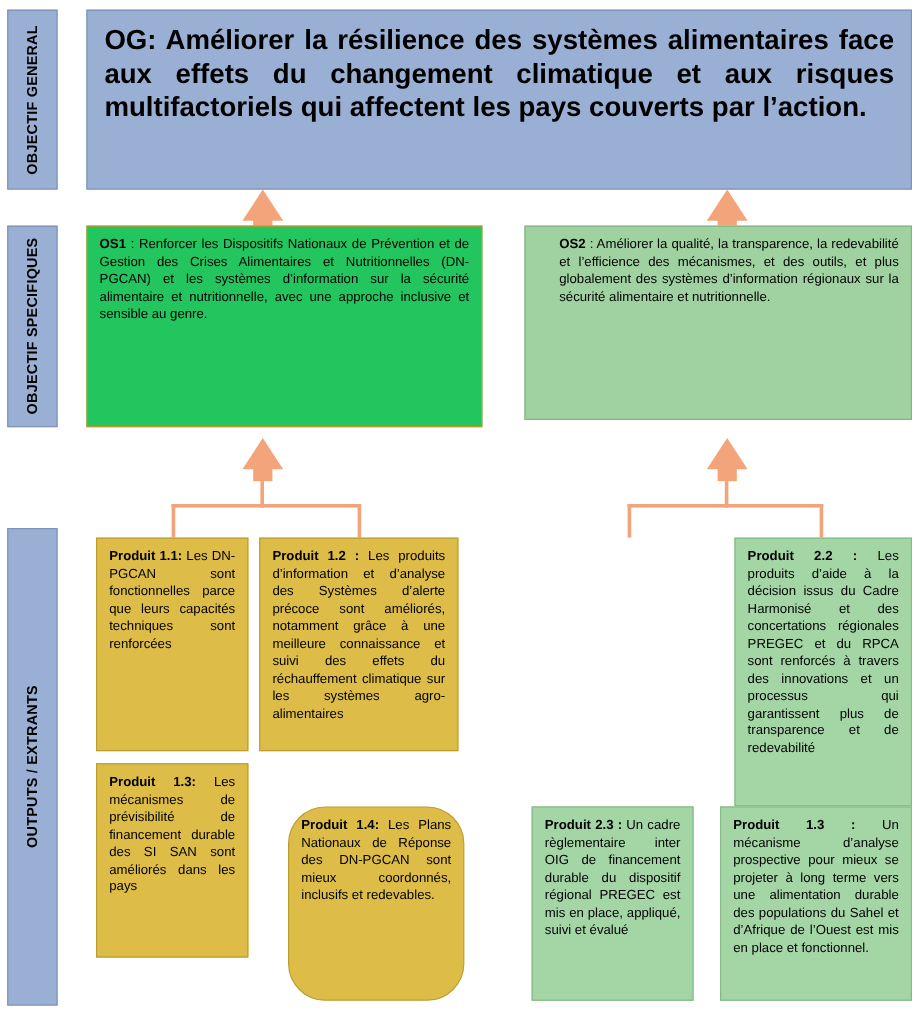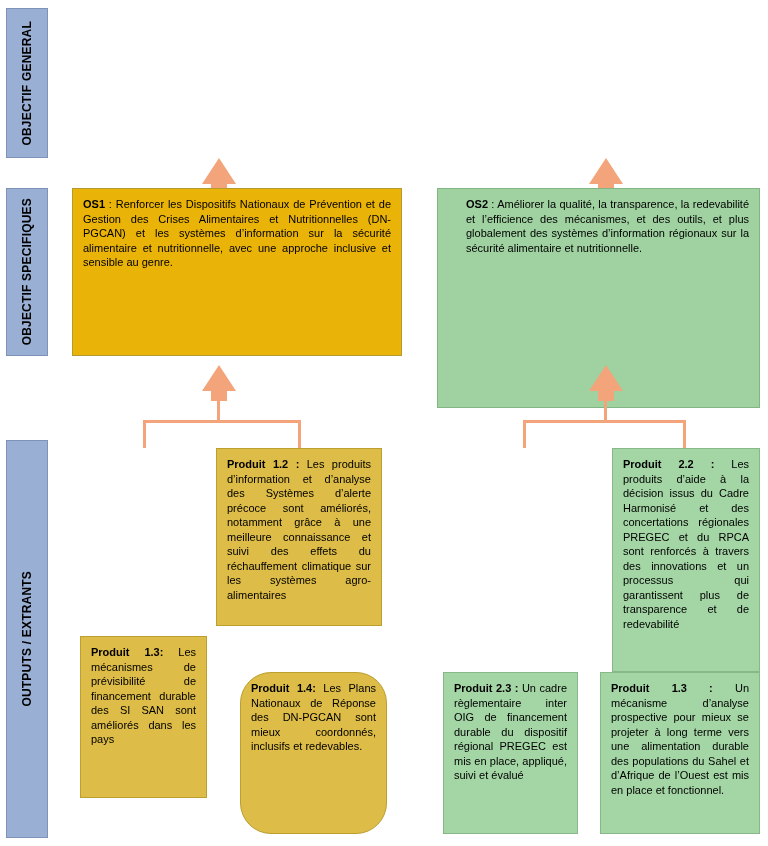--- a/index.html
+++ b/index.html
@@ -53,39 +53,39 @@
     border: 1px solid #6e6e6e;
     padding: 8px 10px;
     font-size: 11px;
     line-height: 1.32;
     color: #000;
     text-align: justify;
   }
   .box b { font-weight: bold; }
 
   .blue   { background: #9aafd4; border-color: #7f93b8; }
-  .gold   { background: #eab308; border-color: #b79a2d; }
+  .gold   { background: #22c55e; border-color: #b79a2d; }
   .green  { background: #9fd2a0; border-color: #82b583; }
   .gold-l { background: #ddbc47; border-color: #bb9f31; }
   .green-l{ background: #a4d6a5; border-color: #86b987; }
 
   
   #box-og {
     left: 72px; top: 8px; width: 688px; height: 150px;
     font-size: 23px;
     font-weight: bold;
     line-height: 1.22;
     padding: 10px 14px;
     text-align: justify;
   }
   #box-og .inner { display: block; }
 
   
   #box-os1 { left: 72px;  top: 188px; width: 330px; height: 168px; }
-  #box-os2 { left: 437px; top: 188px; width: 323px; height: 220px; padding-left: 28px; }
+  #box-os2 { left: 437px; top: 188px; width: 323px; height: 162px; padding-left: 28px; }
 
   
   #box-p11 { left: 80px;  top: 448px; width: 127px; height: 178px; }
   #box-p12 { left: 216px; top: 448px; width: 166px; height: 178px; }
   #box-p21 { left: 443px; top: 448px; width: 161px; height: 178px; }
   #box-p22 { left: 612px; top: 448px; width: 148px; height: 224px; }
 
   
   #box-p13 { left: 80px;  top: 636px; width: 127px; height: 162px; }
   #box-p14 { left: 240px; top: 672px; width: 147px; height: 162px; border-radius: 31px; }
@@ -148,20 +148,23 @@
   <div class="vlabel" id="vlabel-og">
     <span>OBJECTIF GENERAL</span>
   </div>
   <div class="vlabel" id="vlabel-os">
     <span>OBJECTIF SPECIFIQUES</span>
   </div>
   <div class="vlabel" id="vlabel-out">
     <span>OUTPUTS / EXTRANTS</span>
   </div>
 
+  <div class="box blue" id="box-og">
+    <span class="inner"><b>OG:</b> Améliorer la résilience des systèmes alimentaires face aux effets du changement climatique et aux risques multifactoriels qui affectent les pays couverts par l’action.</span>
+  </div>
 
   <div class="arrow" id="arrow-os1-og">
     <div class="head"></div>
     <div class="shaft"></div>
   </div>
   <div class="arrow" id="arrow-os2-og">
     <div class="head"></div>
     <div class="shaft"></div>
   </div>
 
@@ -184,20 +187,23 @@
   <div class="line" id="line-v-left-stem"></div>
   <div class="line" id="line-h-left"></div>
   <div class="line" id="line-v-left-1"></div>
   <div class="line" id="line-v-left-2"></div>
 
   <div class="line" id="line-v-right-stem"></div>
   <div class="line" id="line-h-right"></div>
   <div class="line" id="line-v-right-1"></div>
   <div class="line" id="line-v-right-2"></div>
 
+  <div class="box gold-l" id="box-p11">
+    <span><b>Produit 1.1:</b> Les DN-PGCAN sont fonctionnelles parce que leurs capacités techniques sont renforcées</span>
+  </div>
   <div class="box gold-l" id="box-p12">
     <span><b>Produit 1.2 :</b> Les produits d’information et d’analyse des Systèmes d’alerte précoce sont améliorés, notamment grâce à une meilleure connaissance et suivi des effets du réchauffement climatique sur les systèmes agro-alimentaires</span>
   </div>
   <div class="box gold-l" id="box-p13">
     <span><b>Produit 1.3:</b> Les mécanismes de prévisibilité de financement durable des SI SAN sont améliorés dans les pays</span>
   </div>
   <div class="box gold-l" id="box-p14">
     <span><b>Produit 1.4:</b> Les Plans Nationaux de Réponse des DN-PGCAN sont mieux coordonnés, inclusifs et redevables.</span>
   </div>
 

